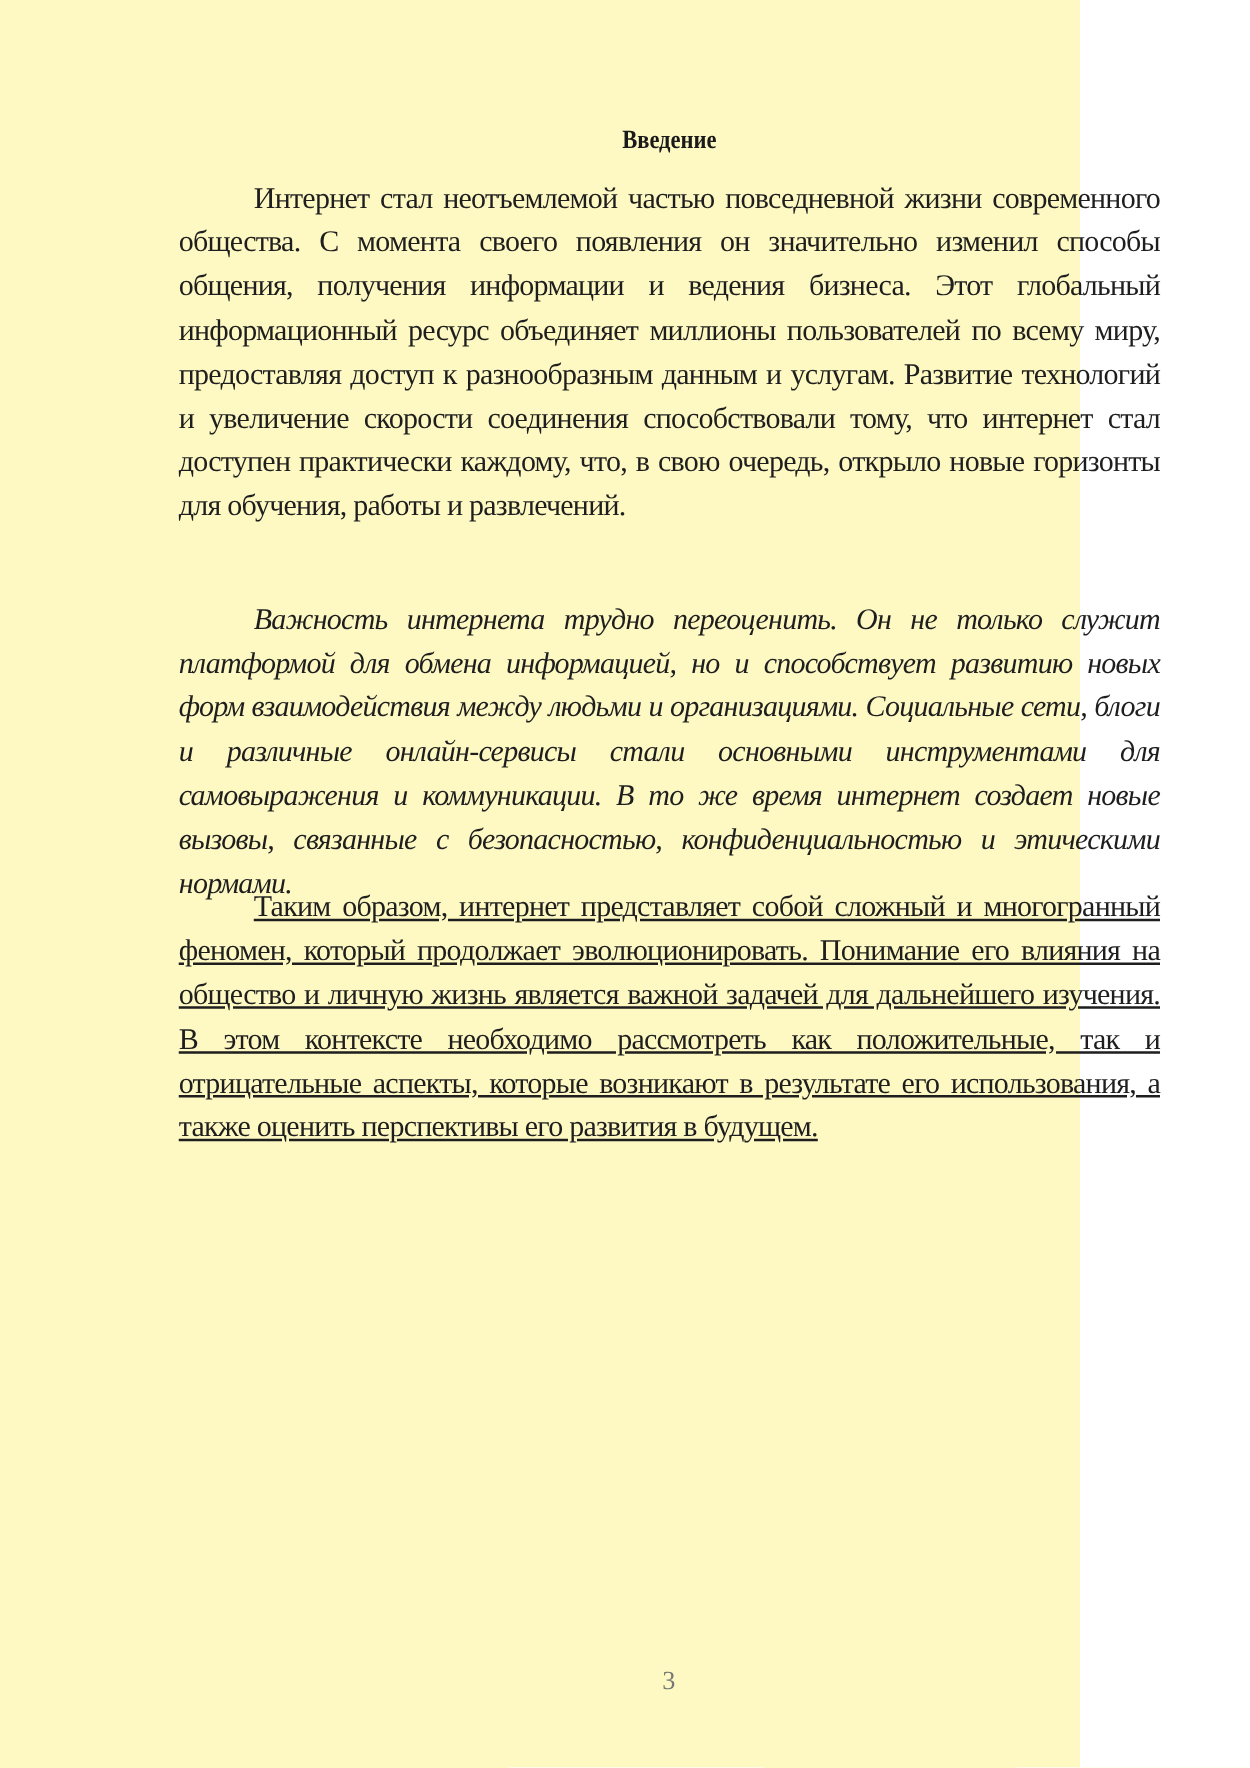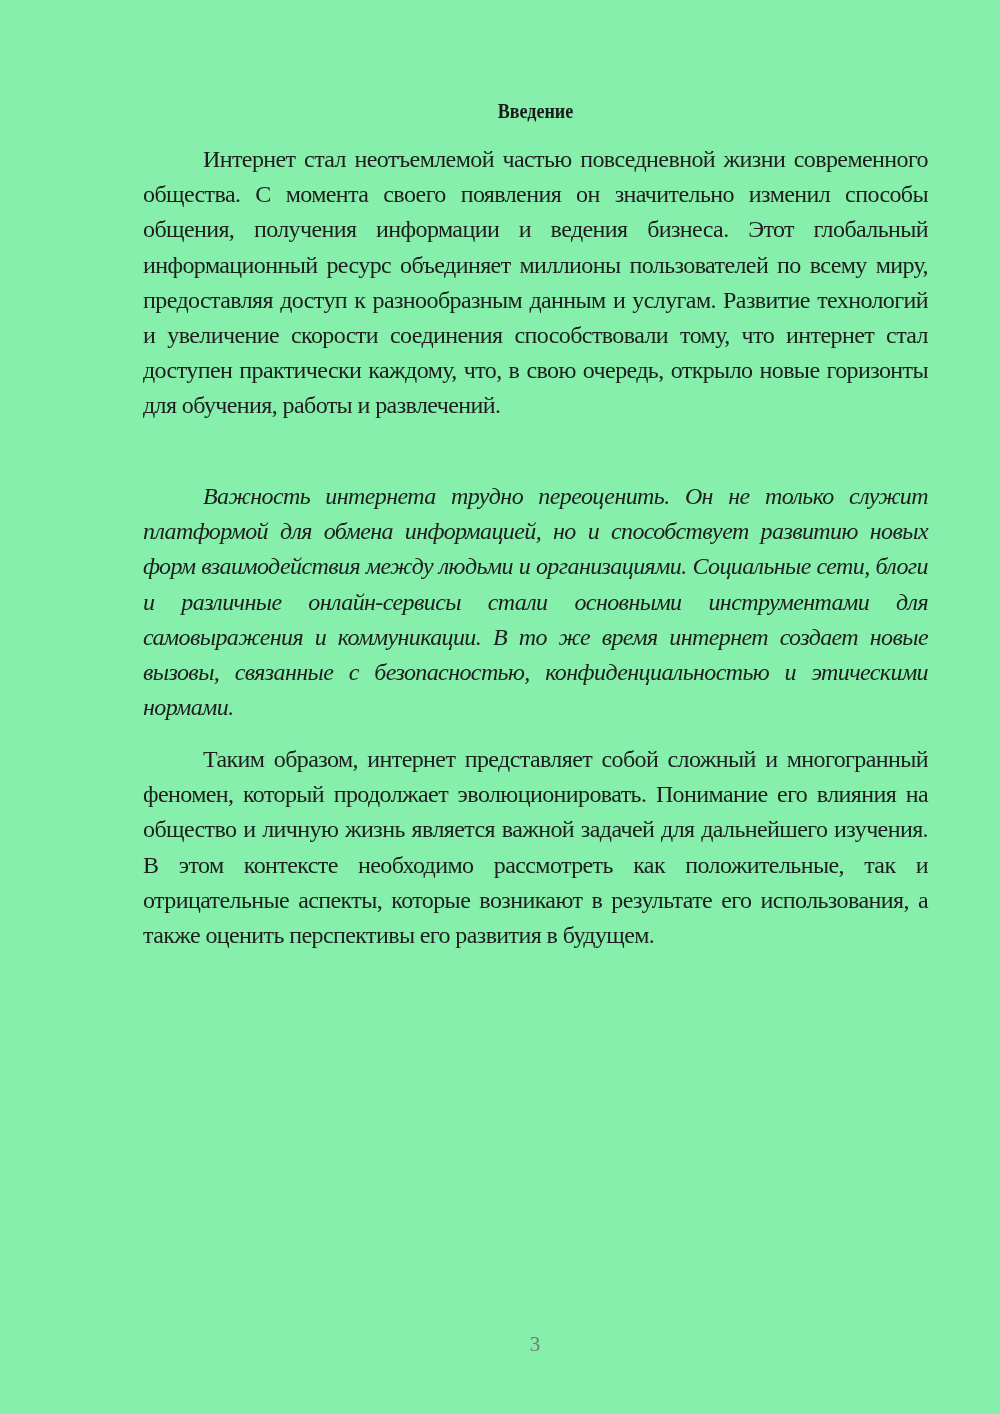--- a/index.html
+++ b/index.html
@@ -1,35 +1,35 @@
 <!DOCTYPE html>
 <html><head>
 <meta charset="utf-8">
 <style>
   html, body { margin: 0; padding: 0; background: #ffffff; }
   body { width: 1000px; height: 1414px; position: relative; overflow: hidden; }
-  .page { position: absolute; left: 0; top: 0; width: 1000px; height: 1414px; background: #86efac; }
+  .page { position: absolute; left: 0; top: 0; width: 864px; height: 1414px; background: #fef9c3; }
   .title {
     position: absolute; left: 143px; width: 785px; top: 96px;
     text-align: center; font-family: "Liberation Serif", serif; font-weight: bold;
     font-size: 21px; color: #1a1a1a; line-height: 30px;
     transform: scaleX(0.86); transform-origin: center;
   }
   .body-text {
     position: absolute; left: 143px; width: 785px;
     font-family: "Liberation Serif", serif; font-size: 24px; color: #1e1e1e;
     line-height: 35.2px; text-align: justify;
   }
   .para {
     margin: 0; text-indent: 60px; text-align: justify;
     letter-spacing: -0.6px; word-spacing: 0px;
   }
   .p1 { top: 142px; }
   .p2 { top: 479px; font-style: italic; }
-  .p3 { top: 742px; }
+  .p3 { top: 709px; text-decoration: underline; }
   .page-number {
     position: absolute; left: 500px; width: 70px; top: 1332px; text-align: center;
     font-family: "Liberation Serif", serif; font-size: 21px; color: #777;
   }
 </style>
 </head>
 <body>
 
 <div class="page">
   <div class="title">Введение</div>

